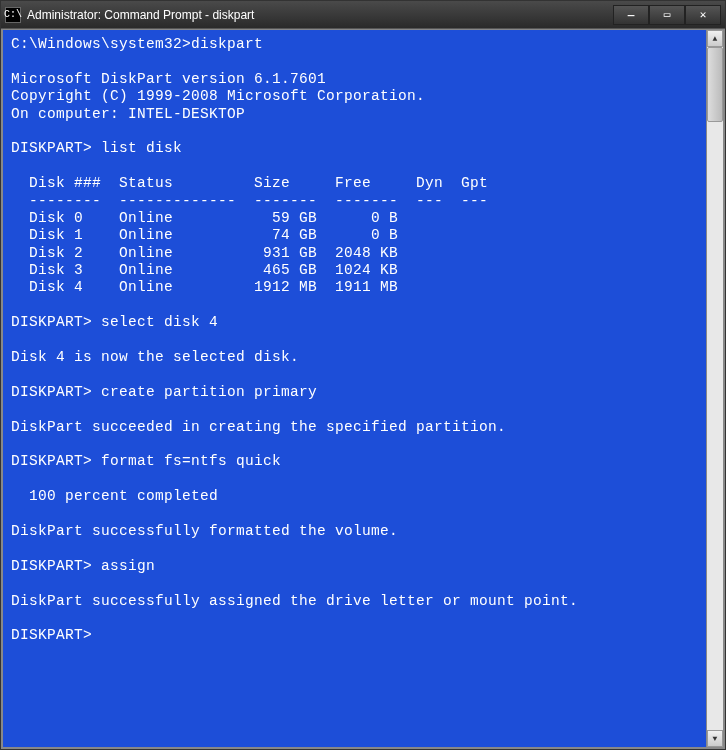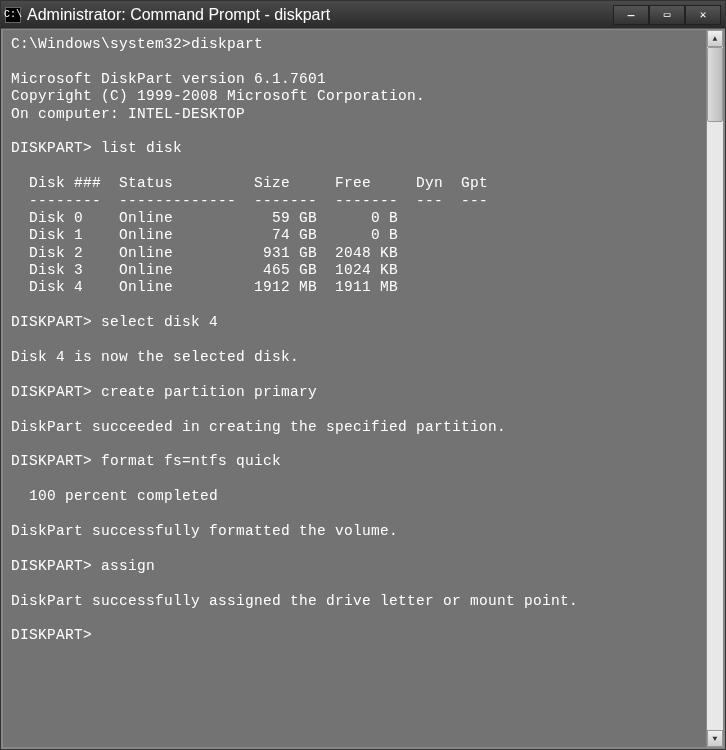--- a/index.html
+++ b/index.html
@@ -37,21 +37,21 @@
       align-items: center;
       justify-content: center;
       margin-right: 6px;
       font-size: 10px;
       color: #fff;
       background: #000;
       border: 1px solid #666;
     }
     .titlebar-text {
       color: #fff;
-      font-size: 16px;
+      font-size: 12px;
       font-family: 'Segoe UI', Tahoma, sans-serif;
       flex: 1;
     }
     .titlebar-buttons {
       display: flex;
       gap: 0;
     }
     .titlebar-btn {
       width: 36px;
       height: 20px;
@@ -63,21 +63,21 @@
       color: #fff;
       font-size: 11px;
       font-weight: bold;
     }
     .titlebar-btn.close {
       background: linear-gradient(to bottom, #555, #333);
     }
     .console-area {
       flex: 1;
       display: flex;
-      background: #737373;
+      background: #1d4ed8;
       border: 2px solid #888;
       border-top: 1px solid #888;
     }
     .console-content {
       flex: 1;
       padding: 6px 8px;
       color: #fff;
       font-size: 14.5px;
       line-height: 1.2;
       white-space: pre;

